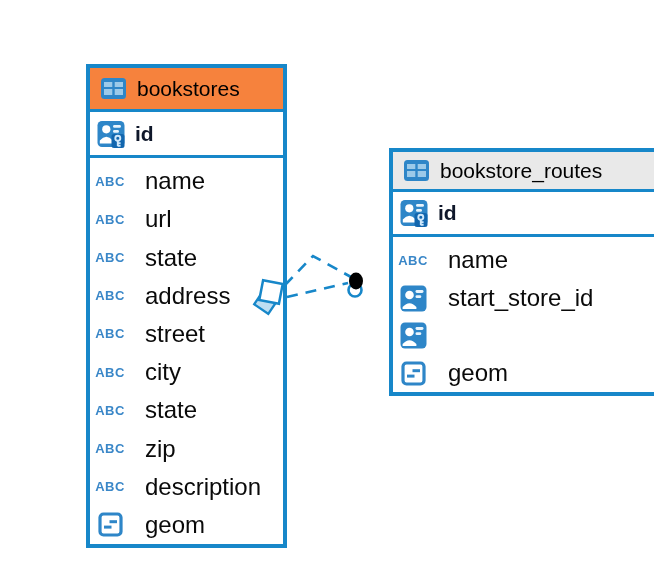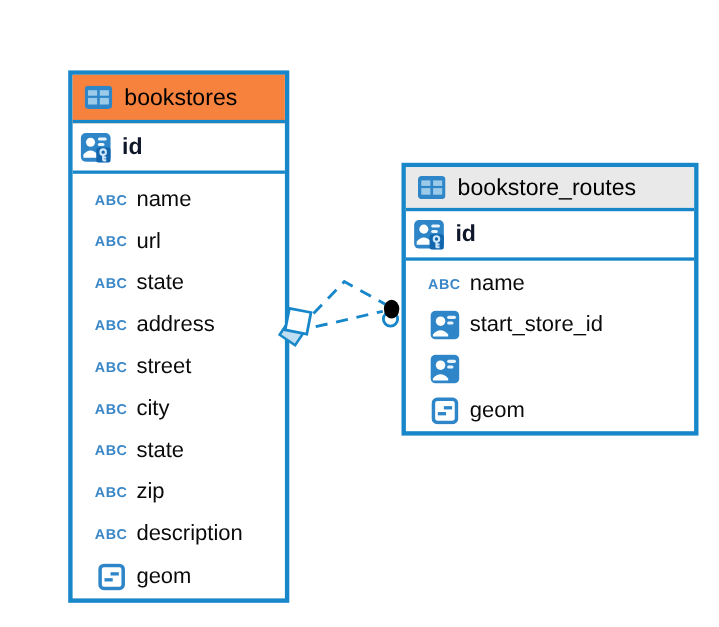--- a/index.html
+++ b/index.html
@@ -24,20 +24,21 @@
     overflow: hidden;
   }
   .erd-canvas { position: absolute; inset: 0; }
 
   .entity-table {
     position: absolute;
     background: #fff;
     border: 4px solid var(--accent-blue);
     display: flex;
     flex-direction: column;
+    margin-left: 24px;
   }
   #table-bookstores { left: 62px; top: 64px; width: 201px; height: 484px; }
   #table-bookstore-routes { left: 365px; top: 148px; width: 270px; height: 248px; }
 
   .tbl-header {
     display: flex; align-items: center;
     gap: 9px; padding-left: 8px;
     border-bottom: 3px solid var(--accent-blue);
     flex: 0 0 auto;
   }
@@ -50,22 +51,22 @@
     display: flex; align-items: center;
     gap: 9px; padding-left: 6px;
     border-bottom: 3px solid var(--accent-blue);
     flex: 0 0 auto;
   }
   #table-bookstores .pk-row { height: 46px; }
   #table-bookstore-routes .pk-row { height: 45px; }
   .pk-label { font-size: 21px; font-weight: 700; color: #0f172a; }
 
   .cols { padding-top: 4px; display: flex; flex-direction: column; flex: 1 1 auto; }
-  .col-row { display: flex; align-items: center; gap: 8px; padding-left: 20px; flex: 1 1 auto; }
-  .col-label { font-size: 20px; color: var(--text-black); white-space: nowrap; }
+  .col-row { display: flex; align-items: center; gap: 20px; padding-left: 5px; flex: 1 1 auto; }
+  .col-label { font-size: 24px; color: var(--text-black); white-space: nowrap; }
 
   .type-cell { width: 30px; display: flex; justify-content: center; align-items: center; flex: 0 0 auto; }
   .abc-glyph {
     font-size: 13px; font-weight: 800; color: var(--abc-blue);
     letter-spacing: 0.5px; line-height: 1;
   }
   .icon-svg { display: block; }
 
   #relation-layer { position: absolute; left: 0; top: 0; pointer-events: none; }
 </style>

